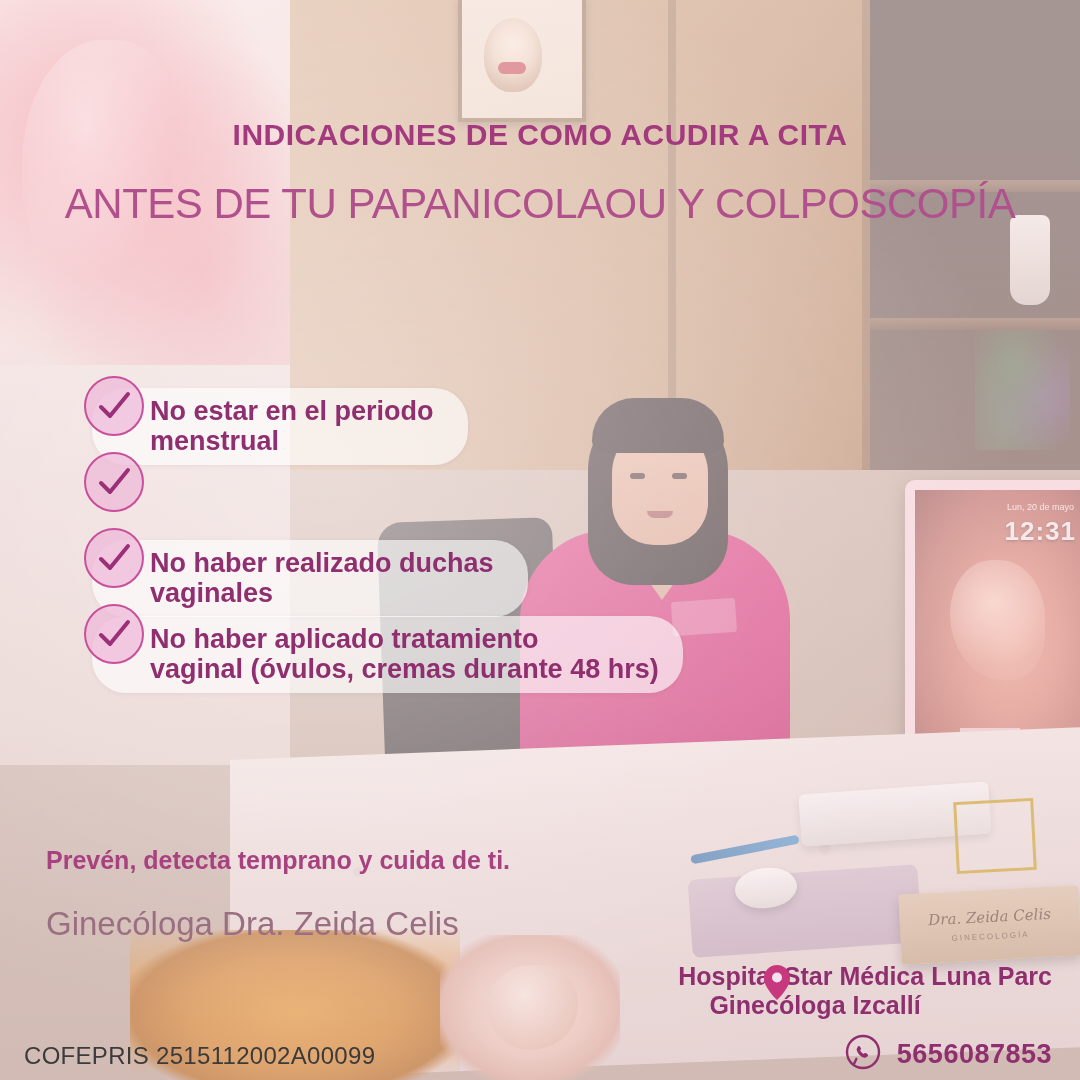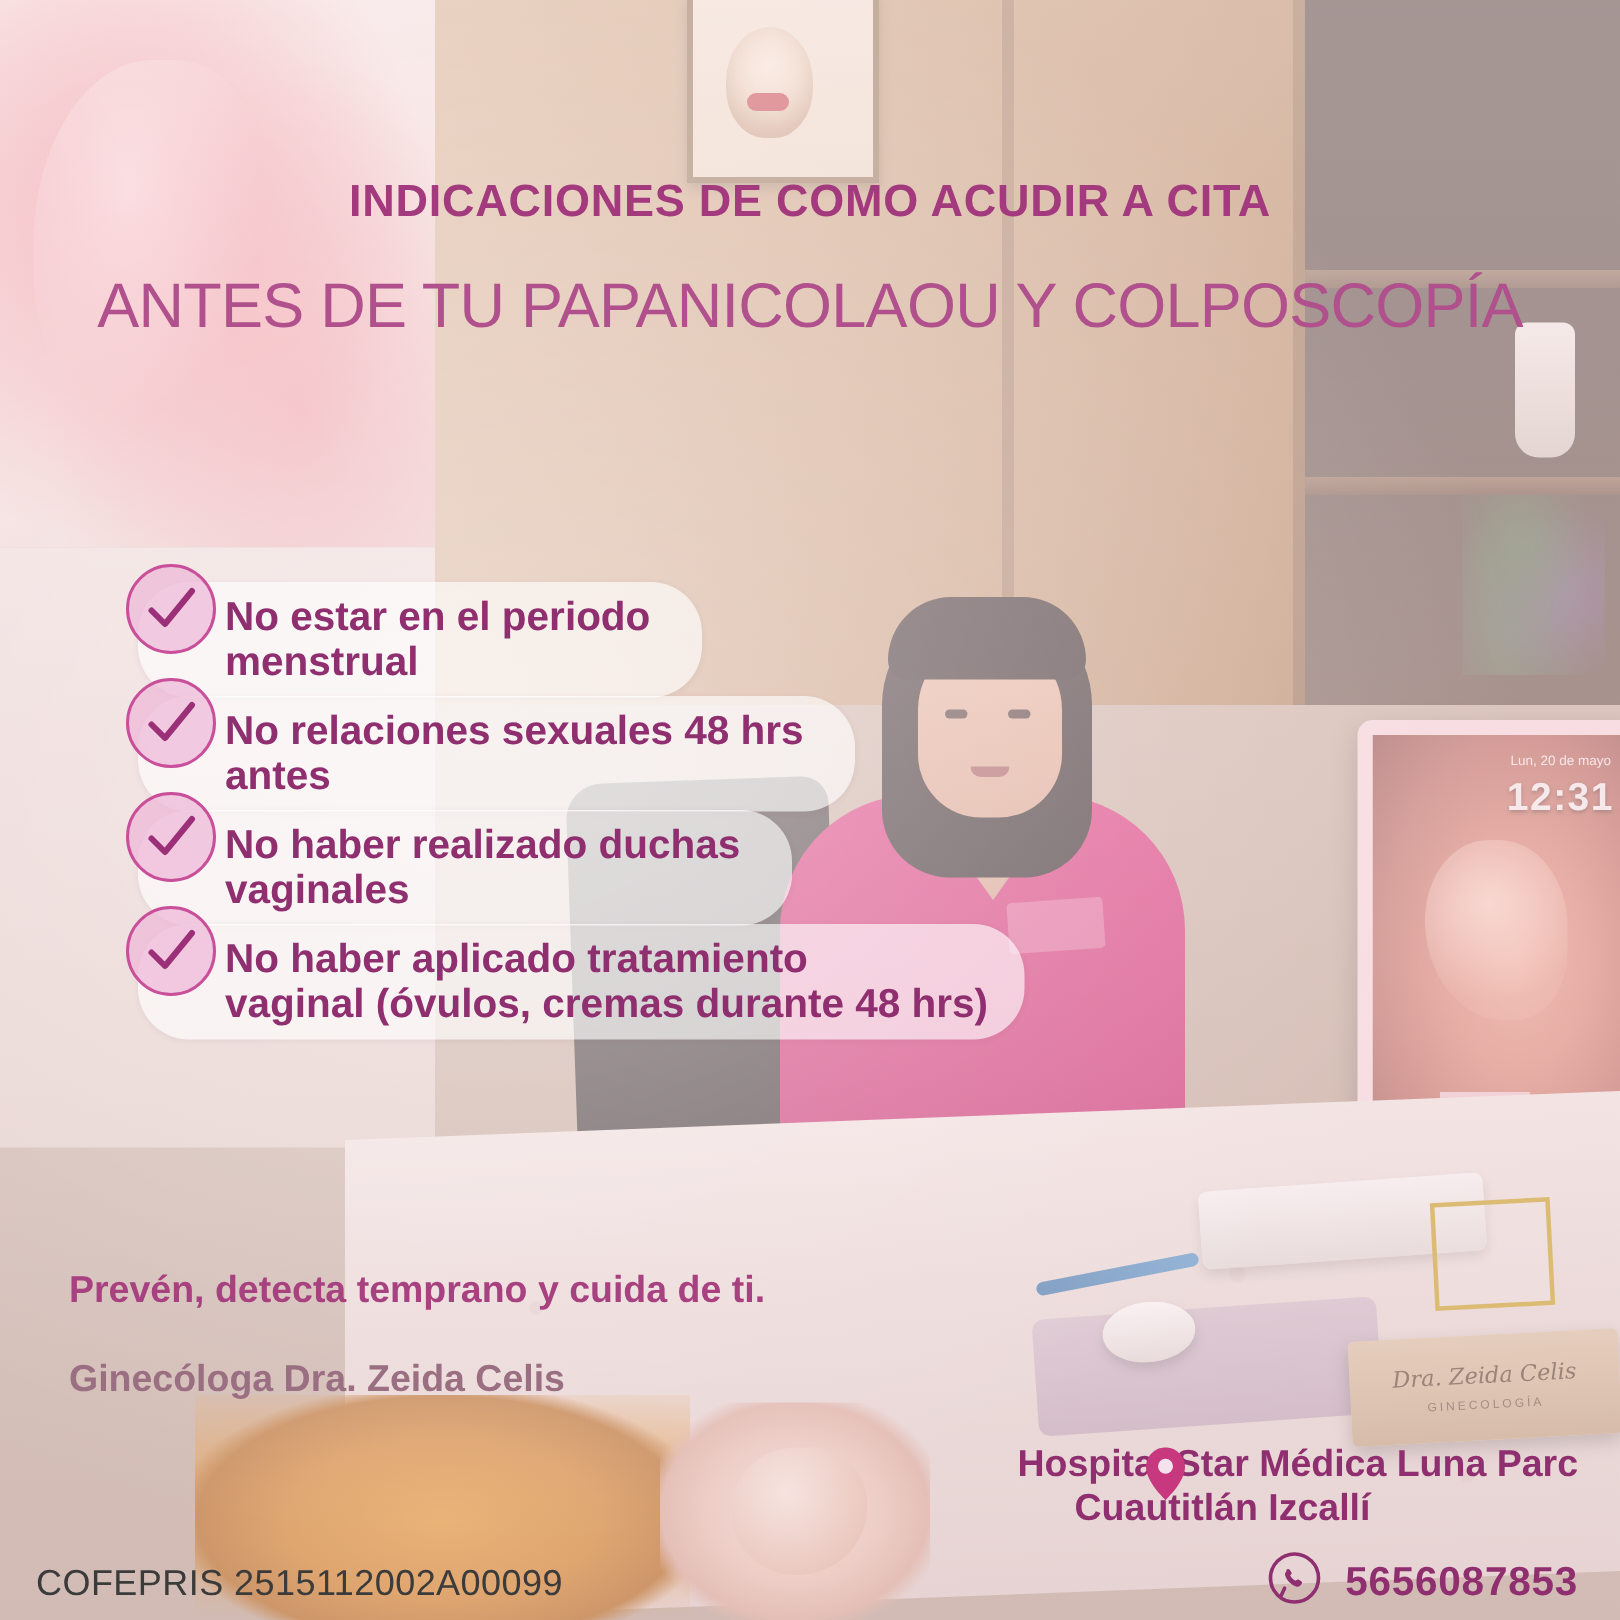--- a/index.html
+++ b/index.html
@@ -444,23 +444,23 @@
   .tagline {
     position: absolute;
     left: 46px; top: 846px;
     font-size: 25px;
     font-weight: bold;
     color: #a8417f;
   }
   .doctor-name {
     position: absolute;
     left: 46px; top: 905px;
-    font-size: 25px;
+    font-size: 33px;
     color: #9b6f82;
-    font-weight: bold;
+    font-weight: normal;
   }
 
   .venue {
     position: absolute;
     right: 28px; top: 962px;
     text-align: right;
     width: 460px;
   }
   .venue-line1 {
     font-size: 25px;
@@ -569,24 +569,20 @@
 menstrual</span>
         </div>
         <div class="check-circle">
           <svg width="40" height="40" viewBox="0 0 40 40">
             <path d="M7 21 L16 30 L34 8" fill="none" stroke="#9b2f78" stroke-width="4" stroke-linecap="round" stroke-linejoin="round"></path>
           </svg>
         </div>
       </div>
 
       <div class="check-item item-2">
-        <div class="check-pill">
-          <span>No relaciones sexuales 48 hrs
-antes</span>
-        </div>
         <div class="check-circle">
           <svg width="40" height="40" viewBox="0 0 40 40">
             <path d="M7 21 L16 30 L34 8" fill="none" stroke="#9b2f78" stroke-width="4" stroke-linecap="round" stroke-linejoin="round"></path>
           </svg>
         </div>
       </div>
 
       <div class="check-item item-3">
         <div class="check-pill">
           <span>No haber realizado  duchas
@@ -617,21 +613,21 @@
     <div class="doctor-name">Ginecóloga Dra. Zeida Celis</div>
 
     <div class="venue">
       <div class="pin-icon">
         <svg width="30" height="38" viewBox="0 0 30 38">
           <path d="M15 1 C7.8 1 2 6.8 2 14 C2 24 15 36 15 36 C15 36 28 24 28 14 C28 6.8 22.2 1 15 1 Z" fill="#c7387f"></path>
           <circle cx="15" cy="13.5" r="5" fill="#f6e2ec"></circle>
         </svg>
       </div>
       <div class="venue-line1">Hospital Star Médica Luna Parc</div>
-      <div class="venue-line2">Cuautitlán Izcallí</div>
+      <div class="venue-line2">Ginecóloga Izcallí</div>
     </div>
 
     <div class="phone-row">
       <span>
         <svg width="36" height="36" viewBox="0 0 36 36">
           <circle cx="18" cy="18" r="16" fill="none" stroke="#8f2f6f" stroke-width="2.4"></circle>
           <path d="M12.8 12.4c.5-.6 1.5-.6 2 .1l1.1 1.6c.3.5.2 1.1-.2 1.5l-.6.6c.8 1.7 2 2.9 3.7 3.7l.6-.6c.4-.4 1-.5 1.5-.2l1.6 1.1c.7.5.7 1.5.1 2l-.9.9c-.7.7-1.7.9-2.6.6-3.5-1.2-6.1-3.8-7.3-7.3-.3-.9-.1-1.9.6-2.6z" fill="#8f2f6f"></path>
           <path d="M9 30l2.4-5.2" stroke="#8f2f6f" stroke-width="2.4" fill="none" stroke-linecap="round"></path>
         </svg>
       </span>

